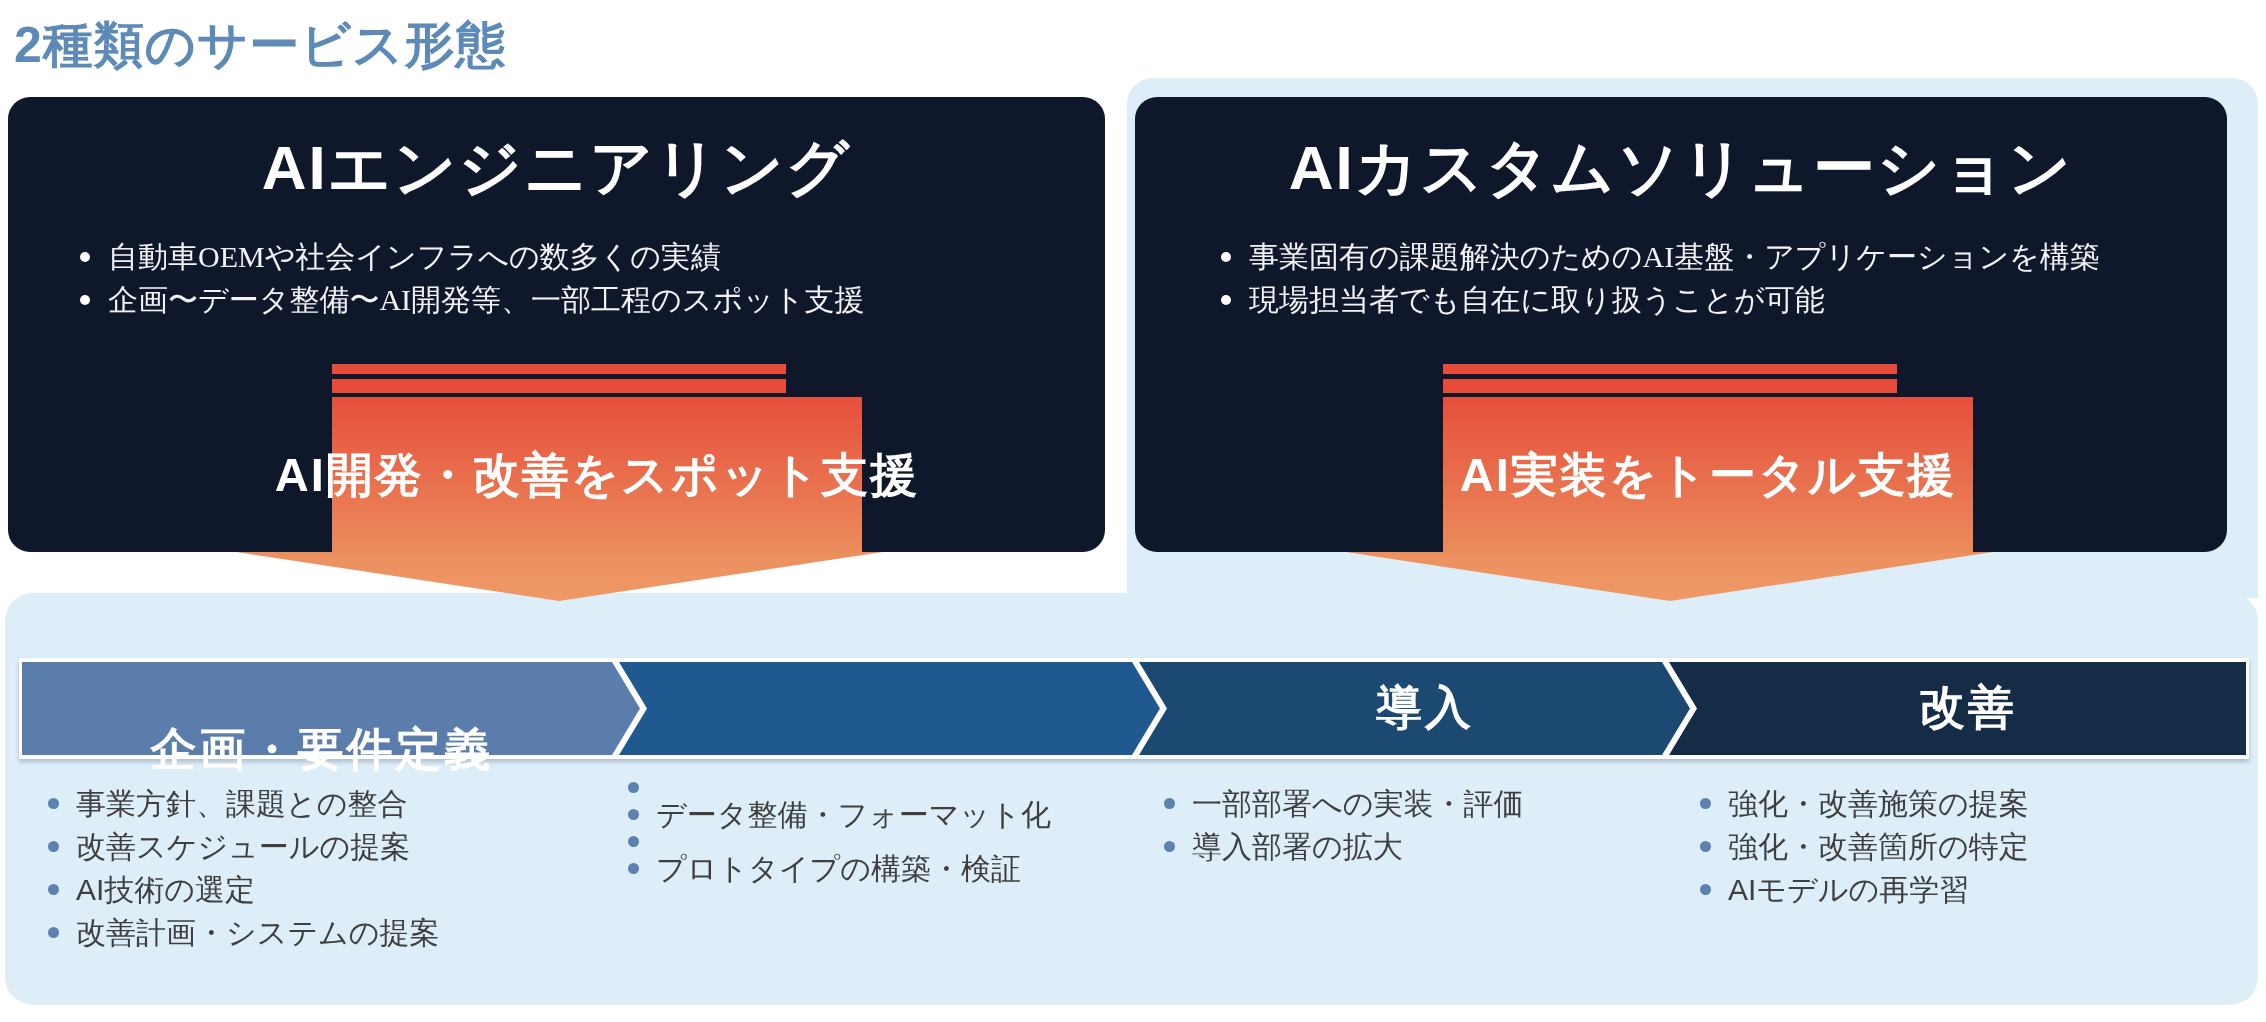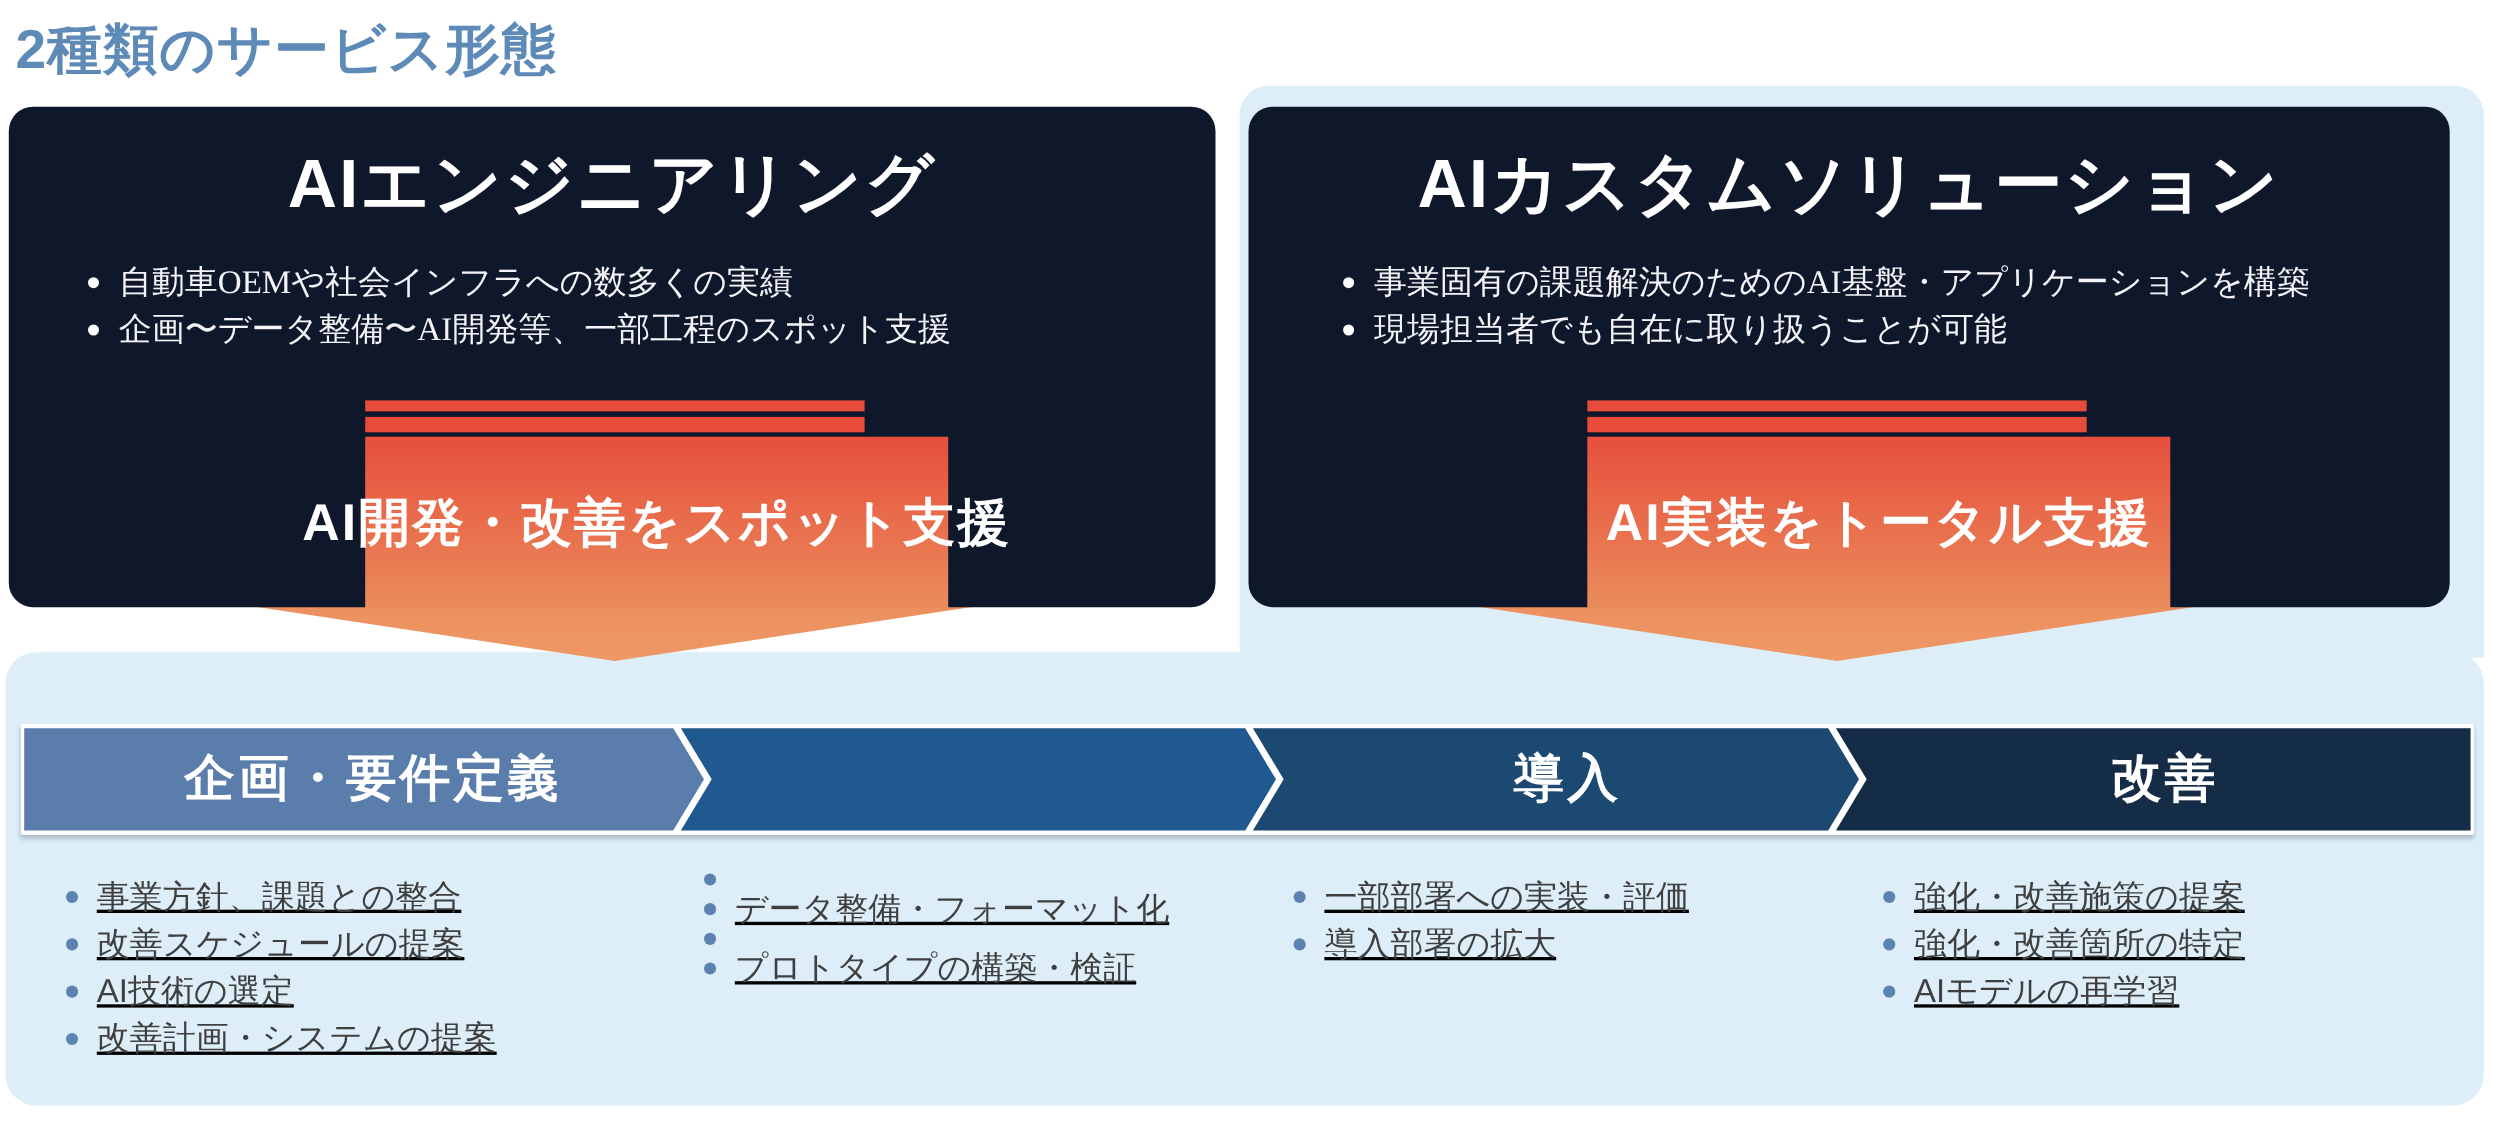--- a/index.html
+++ b/index.html
@@ -63,31 +63,31 @@
   
   .flow-bar{
     left:19px;top:658px;width:2230px;height:101px;background:#ffffff;z-index:2;
     box-shadow:0 3px 4px rgba(90,100,115,0.35);border-radius:2px;
   }
   .flow-bar svg{position:absolute;left:0;top:0;}
   .step-label{
     position:absolute;top:0;height:101px;line-height:99px;text-align:center;
     color:#ffffff;font-size:46px;font-weight:bold;letter-spacing:3px;z-index:3;white-space:nowrap;
   }
-  .sl0{left:20px;width:600px;}
+  .sl0{left:3px;width:600px;margin-top:42px;}
   .sl1{left:621px;width:520px;}
   .sl2{left:1141px;width:530px;}
   .sl3{left:1671px;width:556px;}
   
   .proc-col{top:782px;z-index:2;}
   .pc0{left:48px;width:560px;}
   .pc1{left:628px;width:530px;}
   .pc2{left:1164px;width:520px;}
   .pc3{left:1700px;width:545px;}
-  .proc-col ul{margin:12px;padding:0;list-style:none;text-decoration:underline;}
+  .proc-col ul{margin:0;padding:0;list-style:none;}
   .proc-col li{display:flex;align-items:center;font-size:30px;line-height:43px;color:#3f3f3f;}
   .dot-b{
     width:11px;height:11px;border-radius:50%;background:#5b82b0;flex:0 0 11px;margin-right:17px;
   }
 </style>
 </head>
 <body>
 
 <div class="stage">
 

